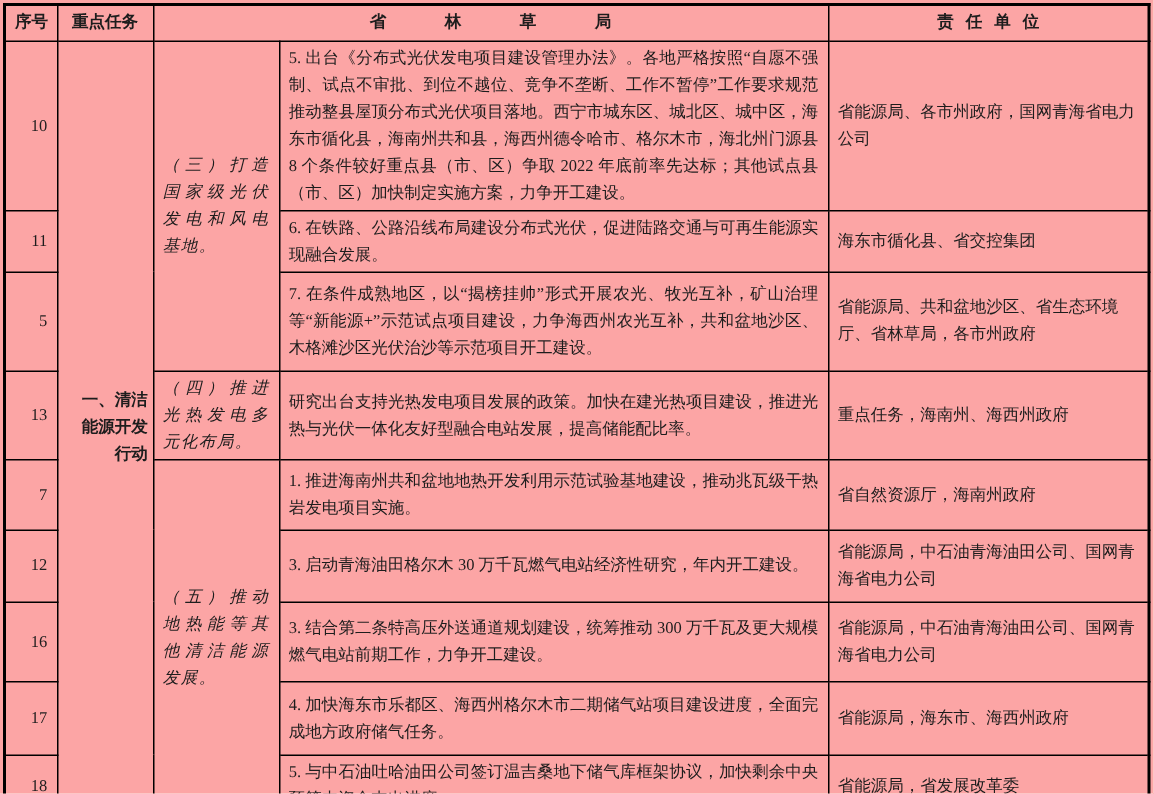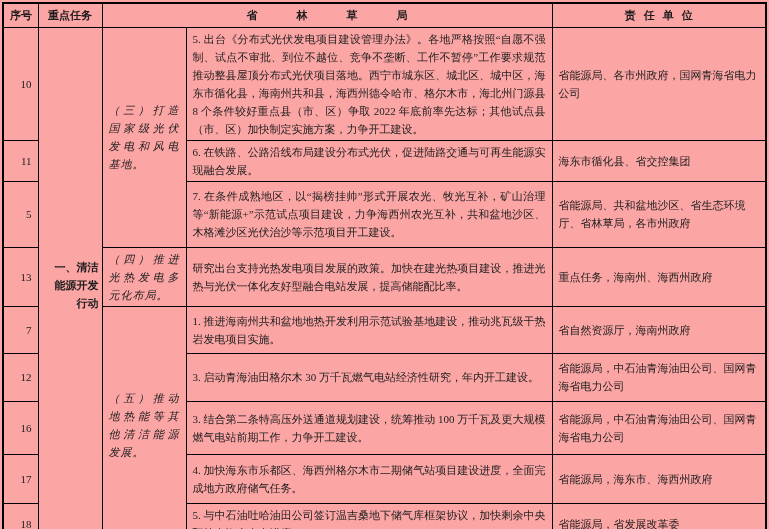--- a/index.html
+++ b/index.html
@@ -134,21 +134,21 @@
     </tr>
 
     <tr style="height:48px">
       <td class="num-cell">12</td>
       <td class="content-cell">3. 启动青海油田格尔木 30 万千瓦燃气电站经济性研究，年内开工建设。</td>
       <td class="unit-cell">省能源局，中石油青海油田公司、国网青海省电力公司</td>
     </tr>
 
     <tr style="height:53px">
       <td class="num-cell">16</td>
-      <td class="content-cell">3. 结合第二条特高压外送通道规划建设，统筹推动 100 万千瓦及更大规模燃气电站前期工作，力争开工建设。</td>
+      <td class="content-cell">3. 结合第二条特高压外送通道规划建设，统筹推动 300 万千瓦及更大规模燃气电站前期工作，力争开工建设。</td>
       <td class="unit-cell">省能源局，中石油青海油田公司、国网青海省电力公司</td>
     </tr>
 
     <tr style="height:49px">
       <td class="num-cell">17</td>
       <td class="content-cell">4. 加快海东市乐都区、海西州格尔木市二期储气站项目建设进度，全面完成地方政府储气任务。</td>
       <td class="unit-cell">省能源局，海东市、海西州政府</td>
     </tr>
 
     <tr style="height:40px">

